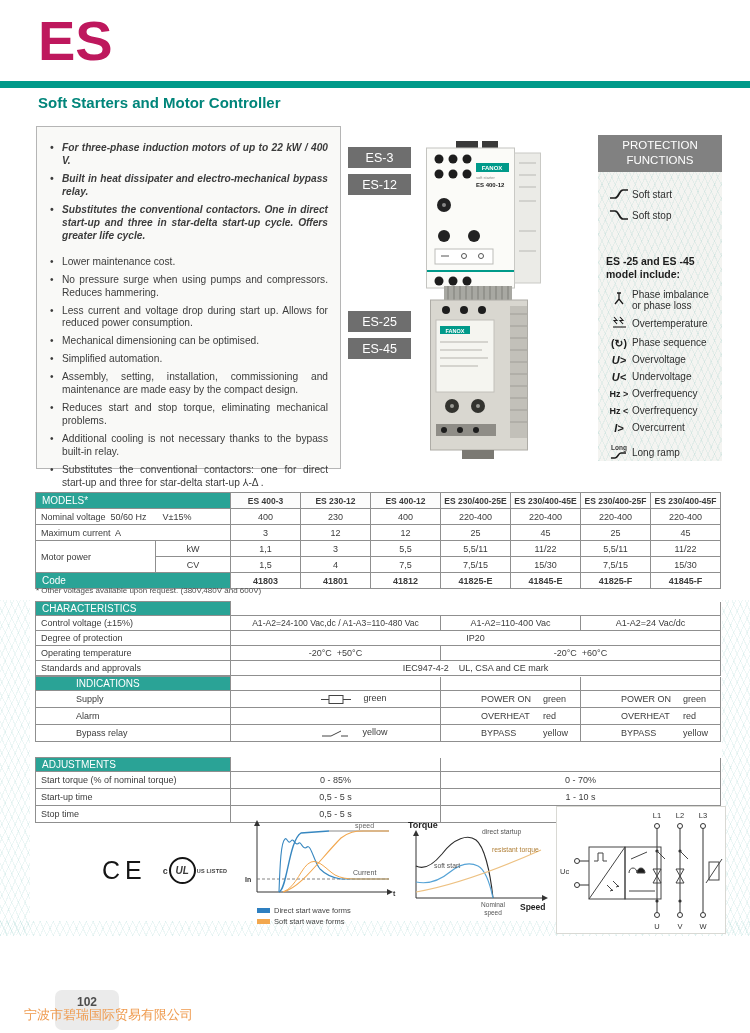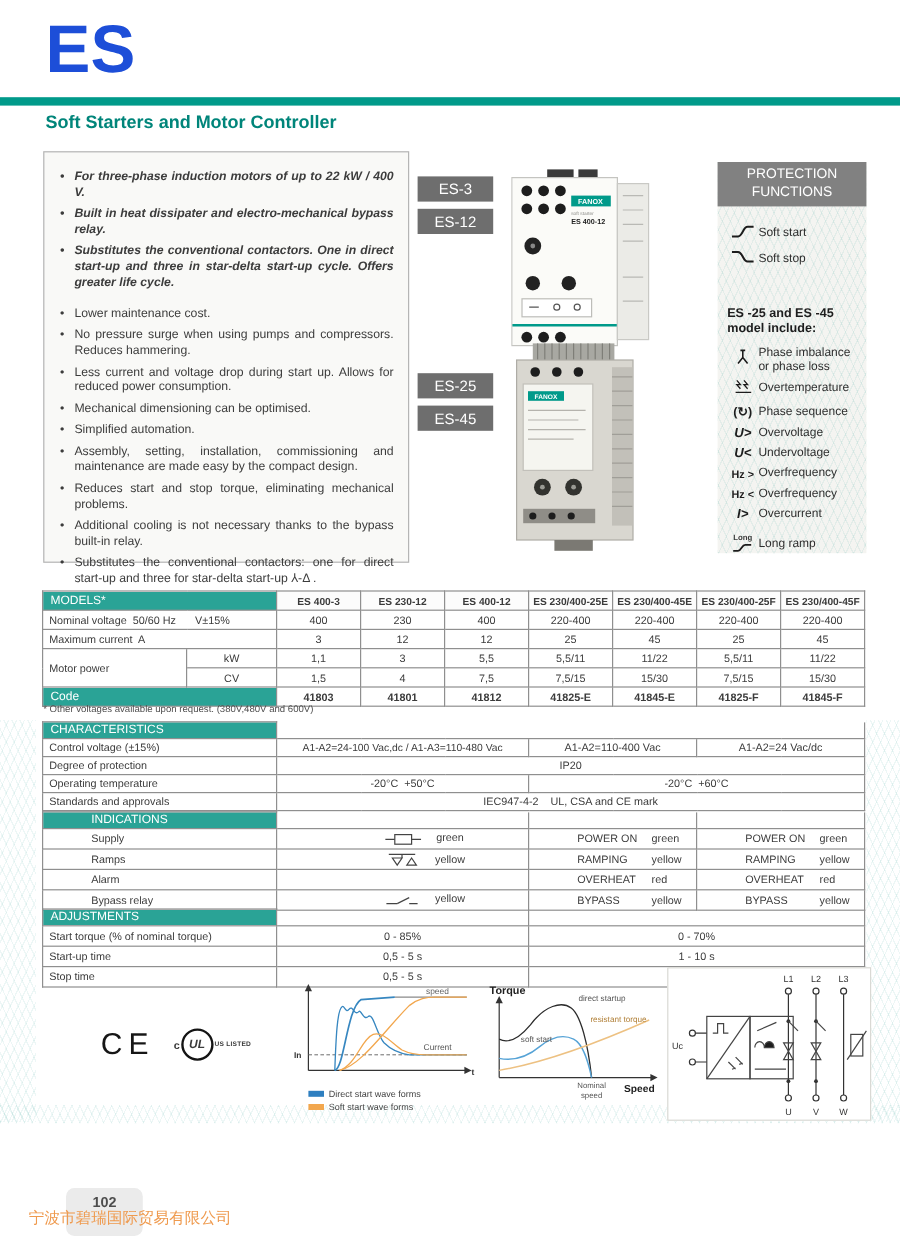--- a/index.html
+++ b/index.html
@@ -8,21 +8,21 @@
 
   
   .chevron{background-image:
       repeating-linear-gradient(115deg, rgba(0,140,128,0.07) 0 1px, transparent 1px 6px),
       repeating-linear-gradient(65deg, rgba(0,140,128,0.07) 0 1px, transparent 1px 6px);}
   .strip-left{position:absolute;left:0;top:600px;width:30px;height:335px;}
   .strip-right{position:absolute;left:722px;top:600px;width:28px;height:335px;}
   .band-bottom{position:absolute;left:0;top:921px;width:750px;height:15px;}
 
   
-  .logo{position:absolute;left:38px;top:10px;font-size:56px;font-weight:800;color:#1d4ed8;line-height:1.1;}
+  .logo{position:absolute;left:38px;top:10px;font-size:56px;font-weight:800;color:#be185d;line-height:1.1;}
   .top-bar{position:absolute;left:0;top:81px;width:750px;height:7px;background:#009a8a;}
   .page-title{position:absolute;left:38px;top:94px;font-size:15px;font-weight:bold;color:#00857a;}
 
   
   .features{position:absolute;left:36px;top:126px;width:305px;height:343px;border:1px solid #b5b5b5;
             background:#f9f9f7;box-sizing:border-box;padding:15px 12px 0 13px;}
   .features ul{margin:0;padding:0;list-style:none;}
   .features li{position:relative;padding-left:12px;margin-bottom:5px;font-size:10.2px;line-height:1.27;
                text-align:justify;color:#3c3c3c;}
   .features li::before{content:"\2022";position:absolute;left:0;top:0;}
@@ -75,21 +75,21 @@
   .t-adj td{height:16px;}
   .hrow td{height:13px;}
   .footnote{position:absolute;left:36px;top:586px;font-size:8px;color:#4e4e4e;}
   .ind-name{display:inline-block;width:62px;}
   .g1c{text-align:center;}
   .g1c svg{vertical-align:middle;margin-right:12px;}
   .g23{padding-left:10px;}
 
   
   .marks{position:absolute;left:84px;top:856px;display:flex;align-items:center;gap:16px;}
-  .ce{font-size:25px;color:#161616;letter-spacing:5px;font-weight:500;}
+  .ce{font-size:25px;color:#161616;letter-spacing:5px;font-weight:500;margin-left:18px;}
   .ulwrap{display:flex;align-items:center;}
   .ul-c{font-size:9px;font-weight:bold;margin-right:1px;}
   .ul-circle{width:23px;height:23px;border:2px solid #141414;border-radius:50%;display:flex;
              align-items:center;justify-content:center;font-size:10px;font-weight:800;font-style:italic;}
   .ul-listed{font-size:5.5px;font-weight:800;margin-left:1px;letter-spacing:0.2px;}
   .wavechart{position:absolute;left:243px;top:818px;width:156px;}
   .legend{margin-top:4px;padding-left:14px;}
   .leg-row{display:flex;align-items:center;gap:4px;margin-bottom:2px;}
   .sw{width:13px;height:5px;}
   .sw-blue{background:#2e7fc0;} .sw-orange{background:#f2a74e;}
@@ -439,31 +439,20 @@
       <td class="lab">Supply</td>
       <td class="g1c"><svg width="30" height="11" viewBox="0 0 30 11">
               <line x1="0" y1="5.5" x2="8" y2="5.5" stroke="#444"></line>
               <rect x="8" y="1.5" width="14" height="8" fill="none" stroke="#444"></rect>
               <line x1="22" y1="5.5" x2="30" y2="5.5" stroke="#444"></line>
             </svg><span>green</span></td>
       <td class="g23"><span class="ind-name">POWER ON</span><span>green</span></td>
       <td class="g23"><span class="ind-name">POWER ON</span><span>green</span></td>
     </tr>
     <tr>
-      <td class="lab">Ramps</td>
-      <td class="g1c"><svg width="30" height="13" viewBox="0 0 30 13">
-              <line x1="4" y1="2" x2="26" y2="2" stroke="#444"></line>
-              <line x1="15" y1="2" x2="15" y2="5" stroke="#444"></line>
-              <path d="M7,5 h8 l-4,6 z" fill="none" stroke="#444"></path>
-              <path d="M19,11 h8 l-4,-6 z" fill="none" stroke="#444"></path>
-            </svg><span>yellow</span></td>
-      <td class="g23"><span class="ind-name">RAMPING</span><span>yellow</span></td>
-      <td class="g23"><span class="ind-name">RAMPING</span><span>yellow</span></td>
-    </tr>
-    <tr>
       <td class="lab">Alarm</td>
       <td></td>
       <td class="g23"><span class="ind-name">OVERHEAT</span><span>red</span></td>
       <td class="g23"><span class="ind-name">OVERHEAT</span><span>red</span></td>
     </tr>
     <tr>
       <td class="lab">Bypass relay</td>
       <td class="g1c"><svg width="30" height="11" viewBox="0 0 30 11">
               <line x1="2" y1="8" x2="11" y2="8" stroke="#444"></line>
               <line x1="11" y1="8" x2="21" y2="3" stroke="#444"></line>

